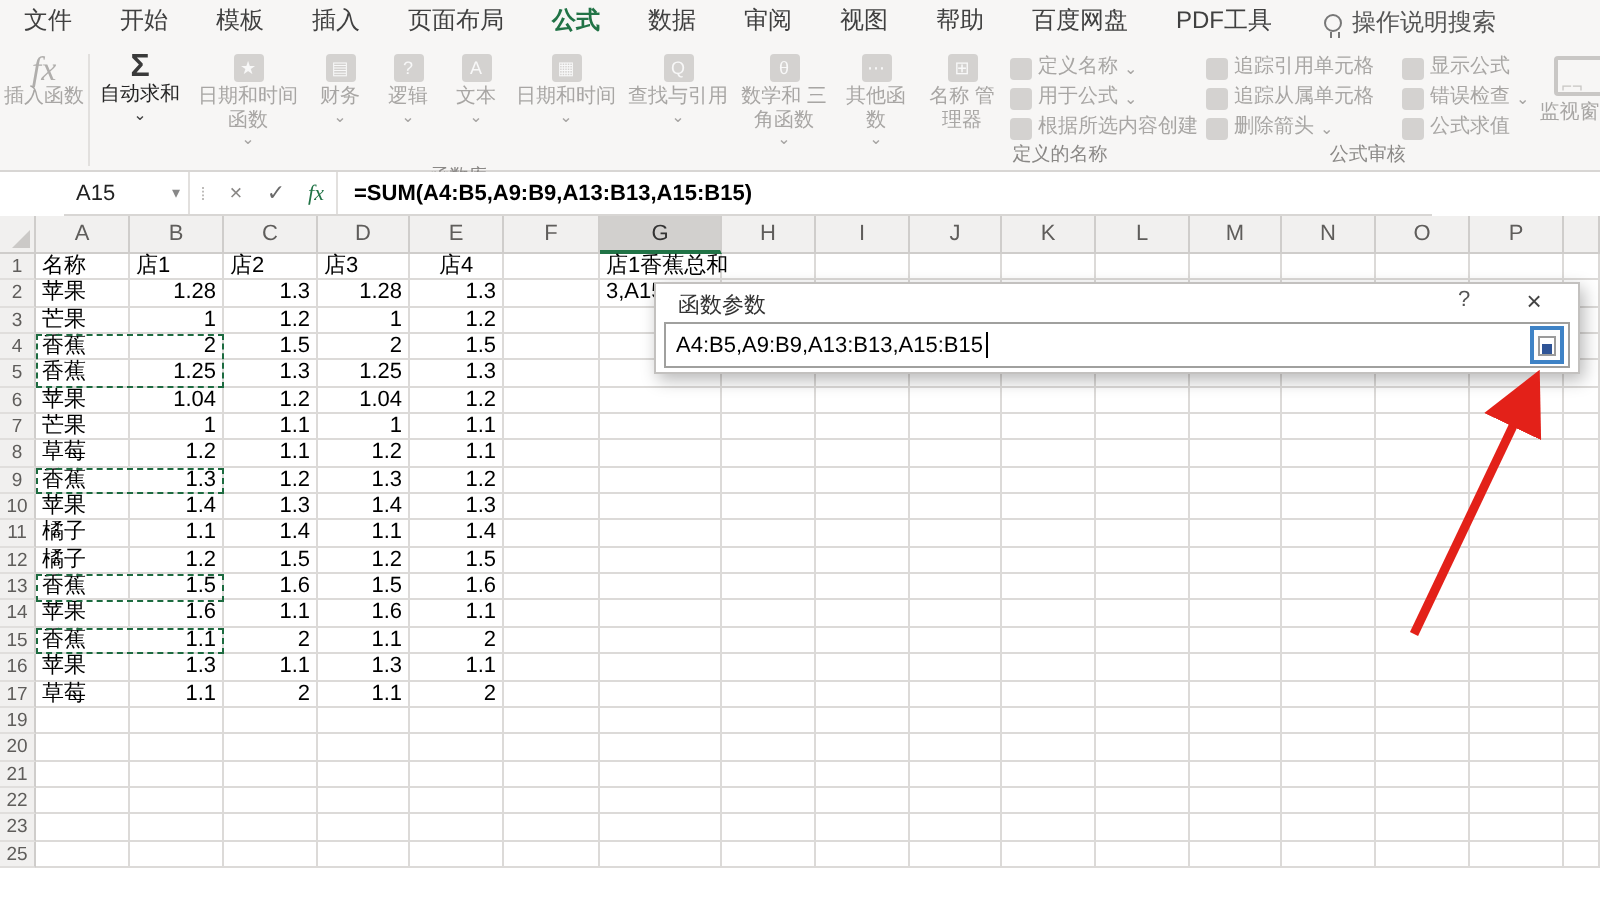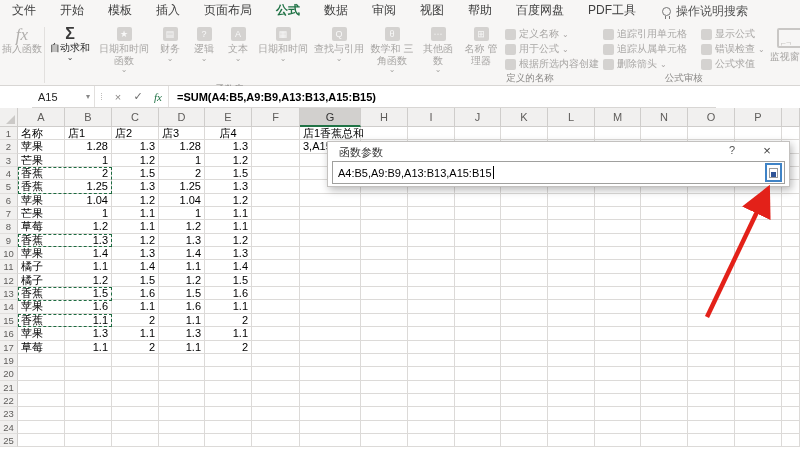--- a/index.html
+++ b/index.html
@@ -711,40 +711,20 @@
           <div class="cell" style="width: 46px;"></div>
           <div class="cell" style="width: 47px;"></div>
           <div class="cell" style="width: 47px;"></div>
           <div class="cell" style="width: 46px;"></div>
           <div class="cell" style="width: 47px;"></div>
           <div class="cell" style="width: 47px;"></div>
           <div class="cell" style="width: 47px;"></div>
           <div class="cell" style="width: 18px;"></div>
         </div>
         <div class="grid-row">
-          <div class="rowhdr">24</div>
-          <div class="cell" style="width: 47px;"></div>
-          <div class="cell" style="width: 47px;"></div>
-          <div class="cell" style="width: 47px;"></div>
-          <div class="cell" style="width: 46px;"></div>
-          <div class="cell" style="width: 47px;"></div>
-          <div class="cell" style="width: 48px;"></div>
-          <div class="cell" style="width: 61px;"></div>
-          <div class="cell" style="width: 47px;"></div>
-          <div class="cell" style="width: 47px;"></div>
-          <div class="cell" style="width: 46px;"></div>
-          <div class="cell" style="width: 47px;"></div>
-          <div class="cell" style="width: 47px;"></div>
-          <div class="cell" style="width: 46px;"></div>
-          <div class="cell" style="width: 47px;"></div>
-          <div class="cell" style="width: 47px;"></div>
-          <div class="cell" style="width: 47px;"></div>
-          <div class="cell" style="width: 18px;"></div>
-        </div>
-        <div class="grid-row">
           <div class="rowhdr">25</div>
           <div class="cell" style="width: 47px;"></div>
           <div class="cell" style="width: 47px;"></div>
           <div class="cell" style="width: 47px;"></div>
           <div class="cell" style="width: 46px;"></div>
           <div class="cell" style="width: 47px;"></div>
           <div class="cell" style="width: 48px;"></div>
           <div class="cell" style="width: 61px;"></div>
           <div class="cell" style="width: 47px;"></div>
           <div class="cell" style="width: 47px;"></div>

